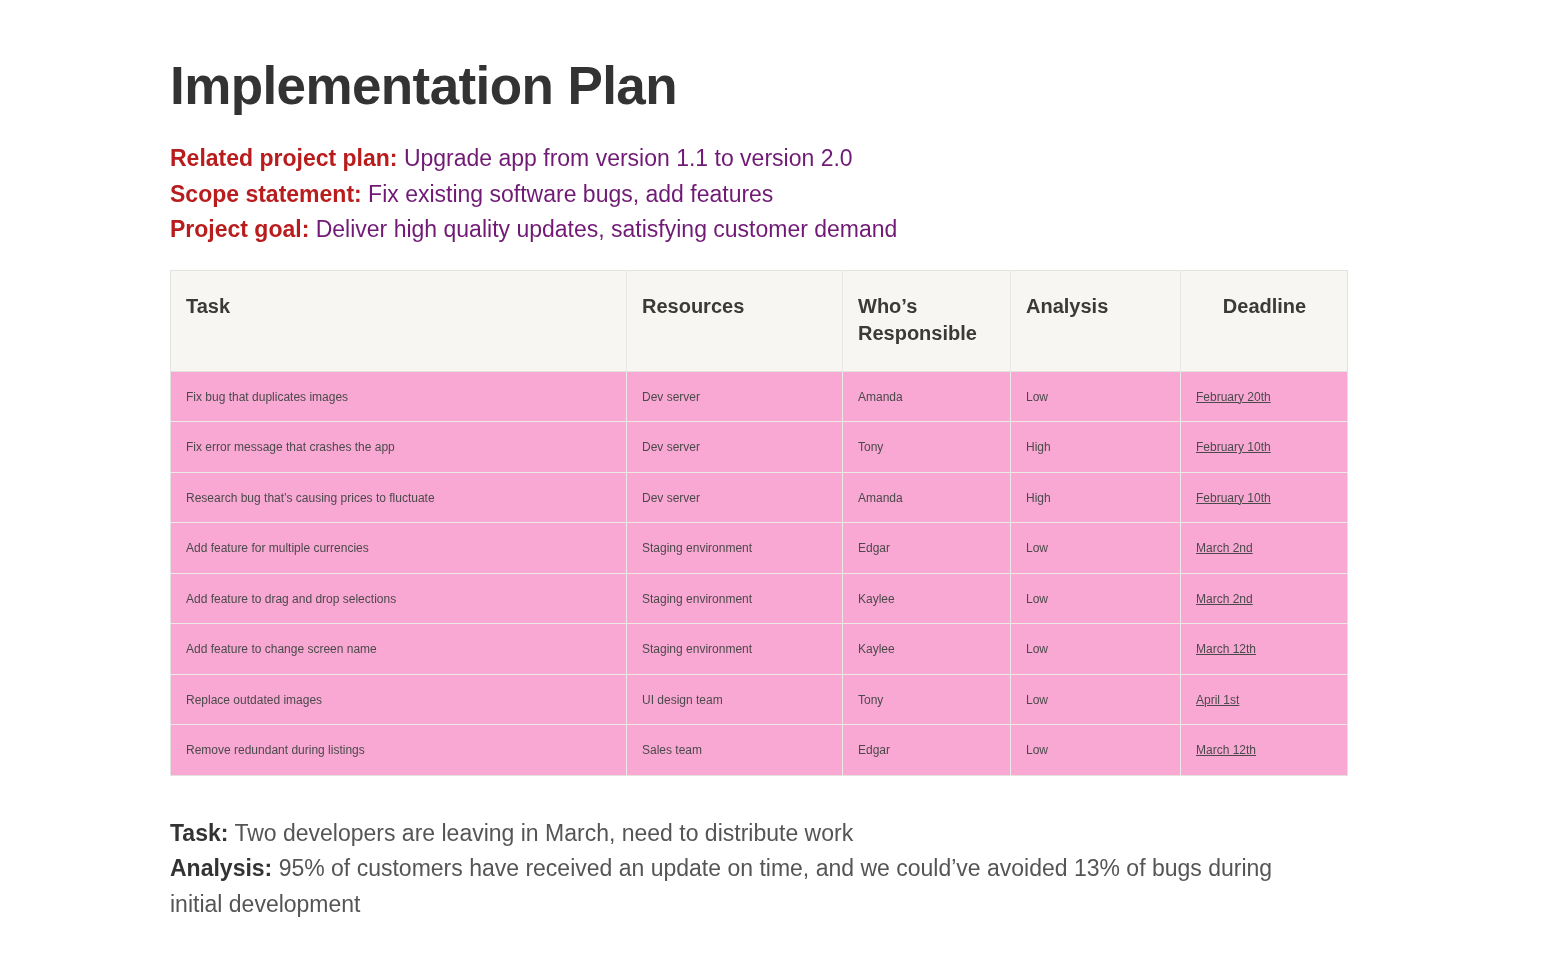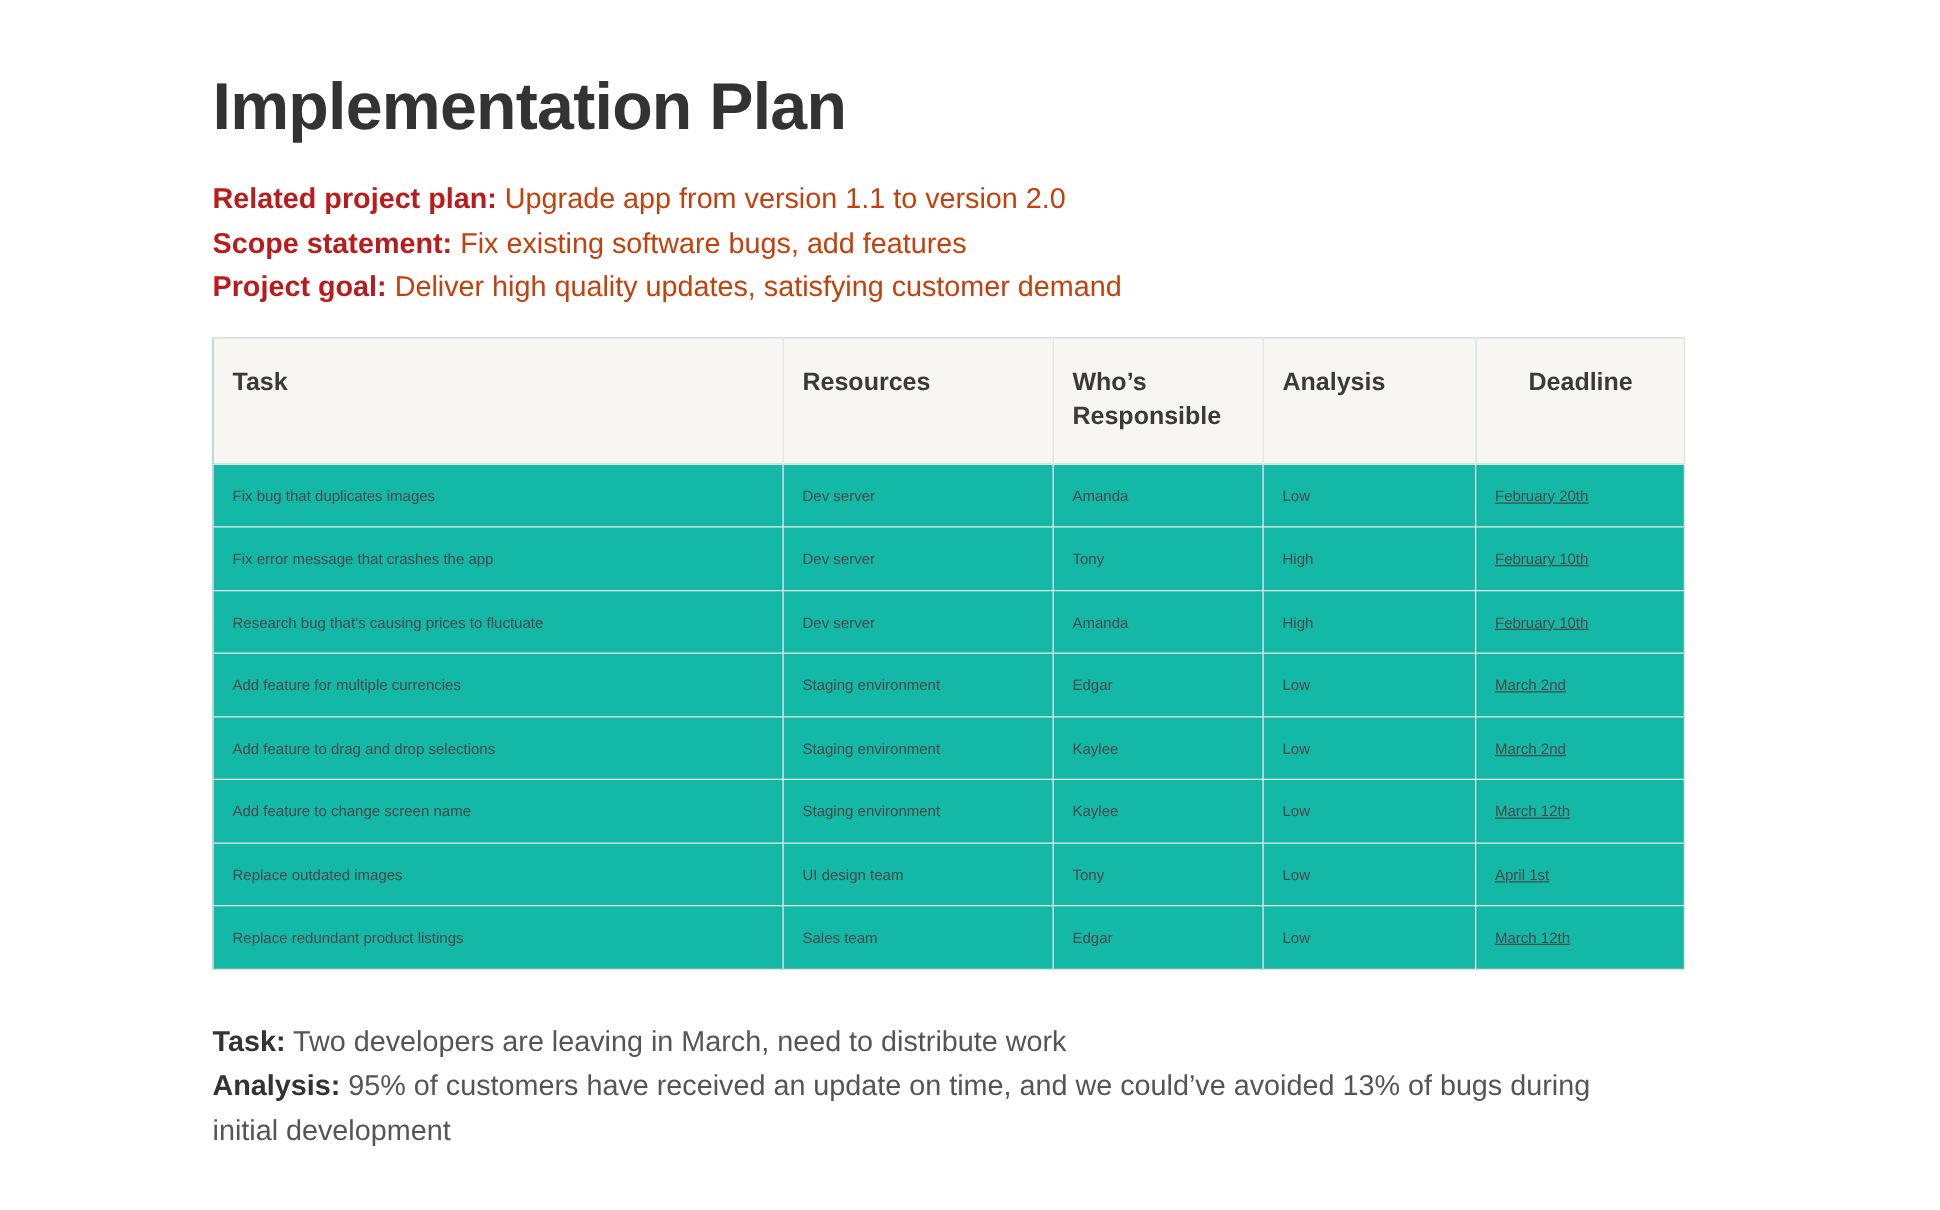--- a/index.html
+++ b/index.html
@@ -43,30 +43,30 @@
     line-height: 35.5px;
     color: #555555;
     white-space: nowrap;
   }
   .meta-label {
     font-weight: 700;
     color: #b91c1c;
   }
   .meta-value {
     font-weight: 400;
-    color: #c2410c;
+    color: #701a75;
   }
 
   
   .plan-table {
     border-collapse: collapse;
     width: 1177px;
     table-layout: fixed;
     border: 1px solid #e4e2df;
-    background: #14b8a6;
+    background: #f9a8d4;
   }
   .plan-table col.c-task     { width: 456px; }
   .plan-table col.c-res      { width: 216px; }
   .plan-table col.c-who      { width: 168px; }
   .plan-table col.c-pri      { width: 170px; }
   .plan-table col.c-dead     { width: 167px; }
 
   .plan-table thead th {
     background: #f7f6f3;
     text-align: left;
@@ -201,21 +201,21 @@
         <td>March 12th</td>
       </tr>
       <tr>
         <td>Replace outdated images</td>
         <td>UI design team</td>
         <td>Tony</td>
         <td>Low</td>
         <td>April 1st</td>
       </tr>
       <tr>
-        <td>Replace redundant product listings</td>
+        <td>Remove redundant during listings</td>
         <td>Sales team</td>
         <td>Edgar</td>
         <td>Low</td>
         <td>March 12th</td>
       </tr>
     </tbody>
   </table>
 
   <div class="notes-block">
     <div class="note-line">

